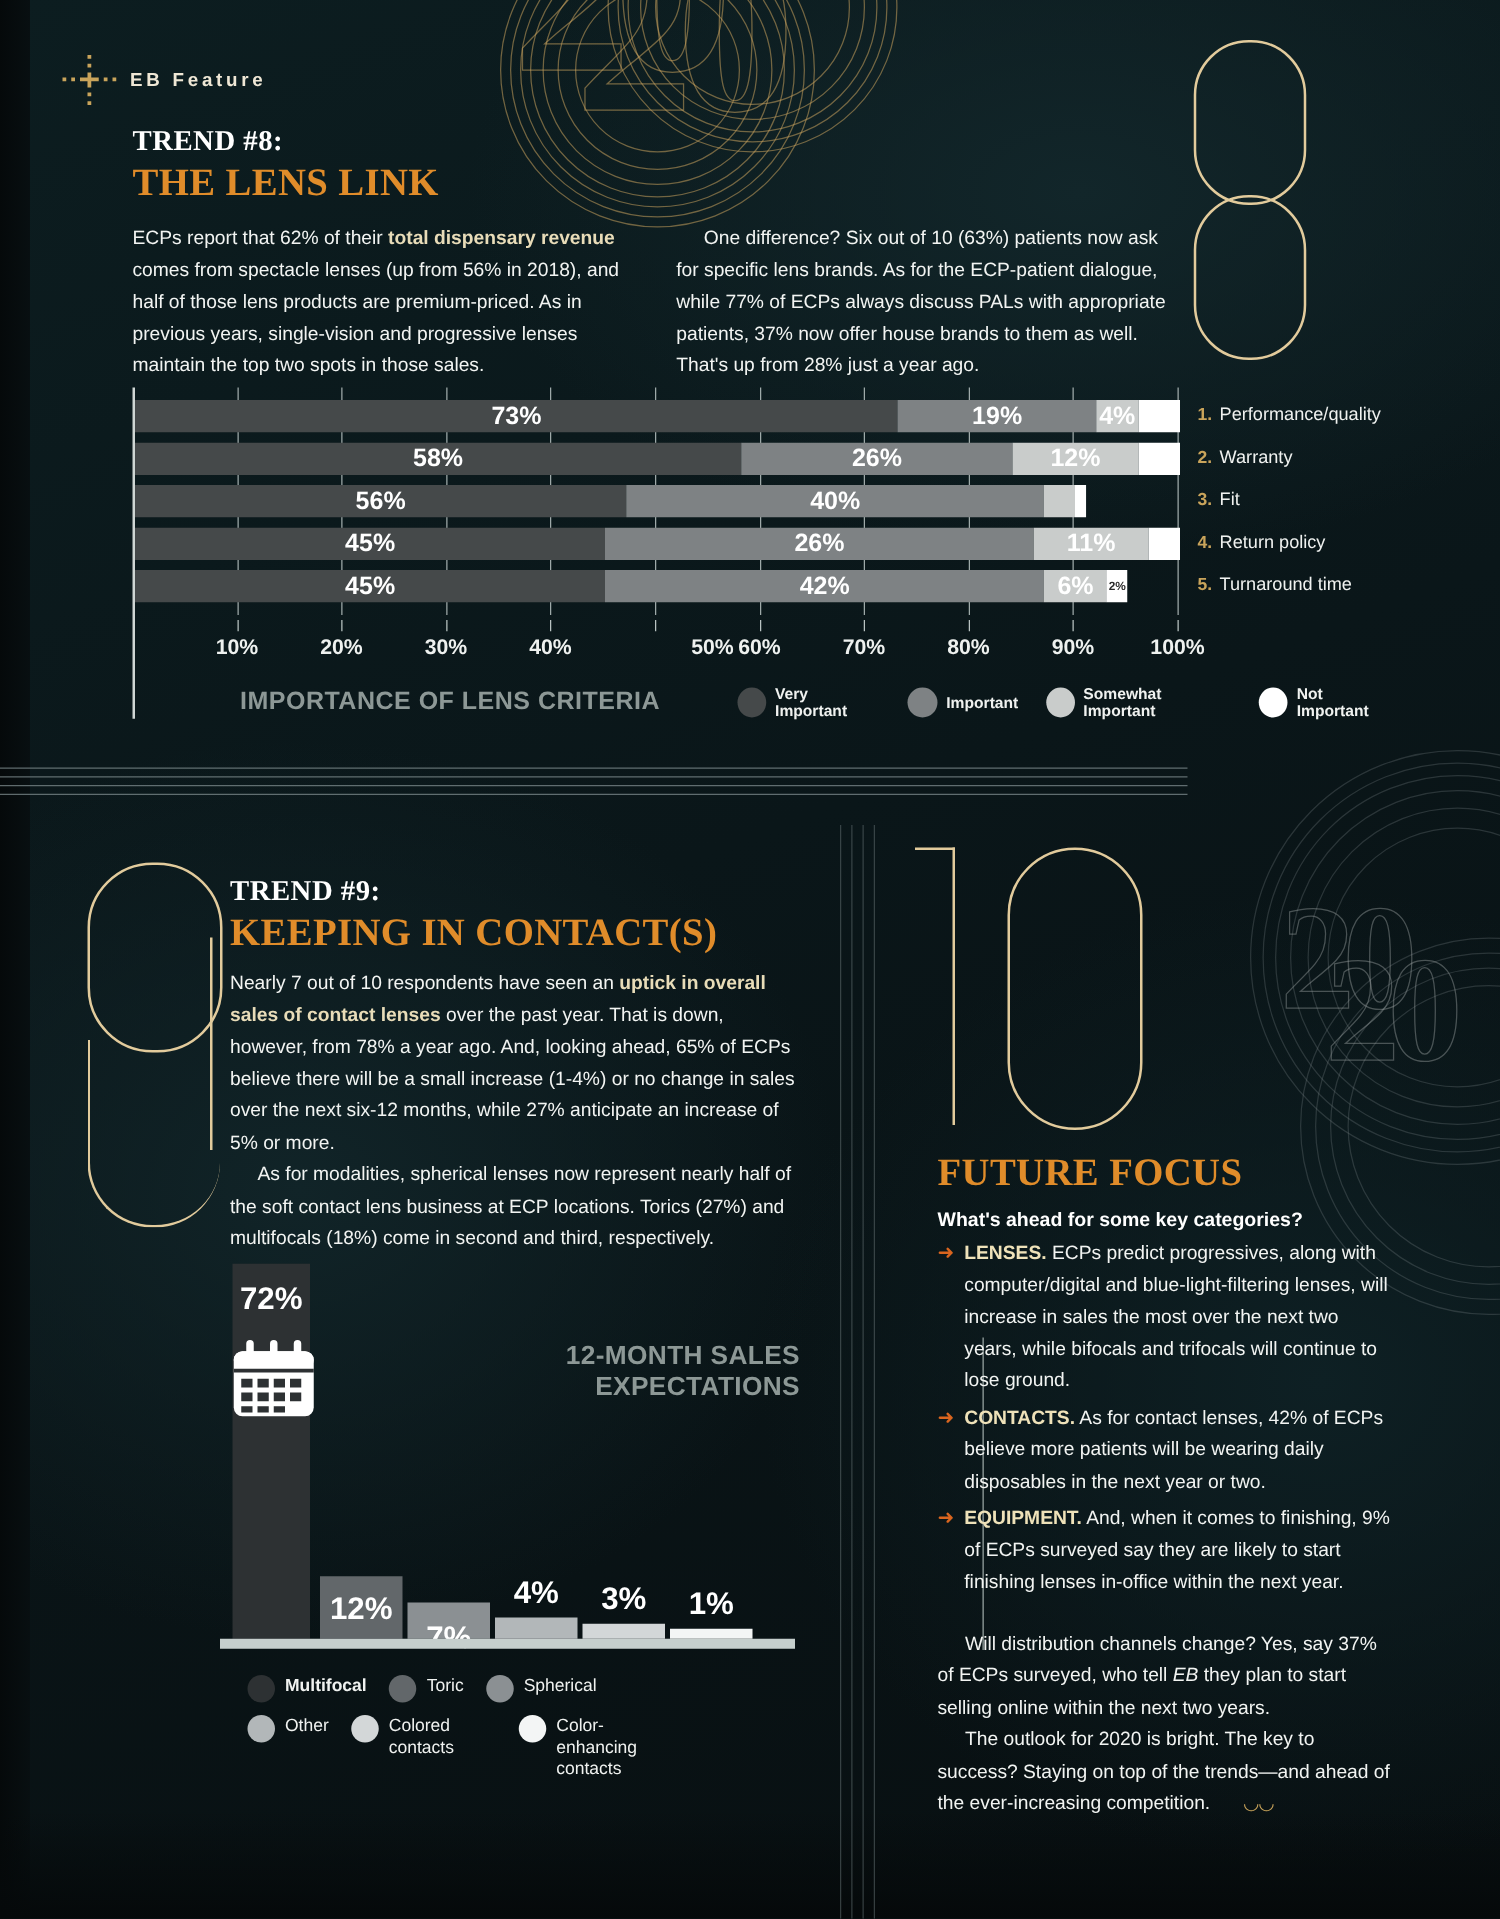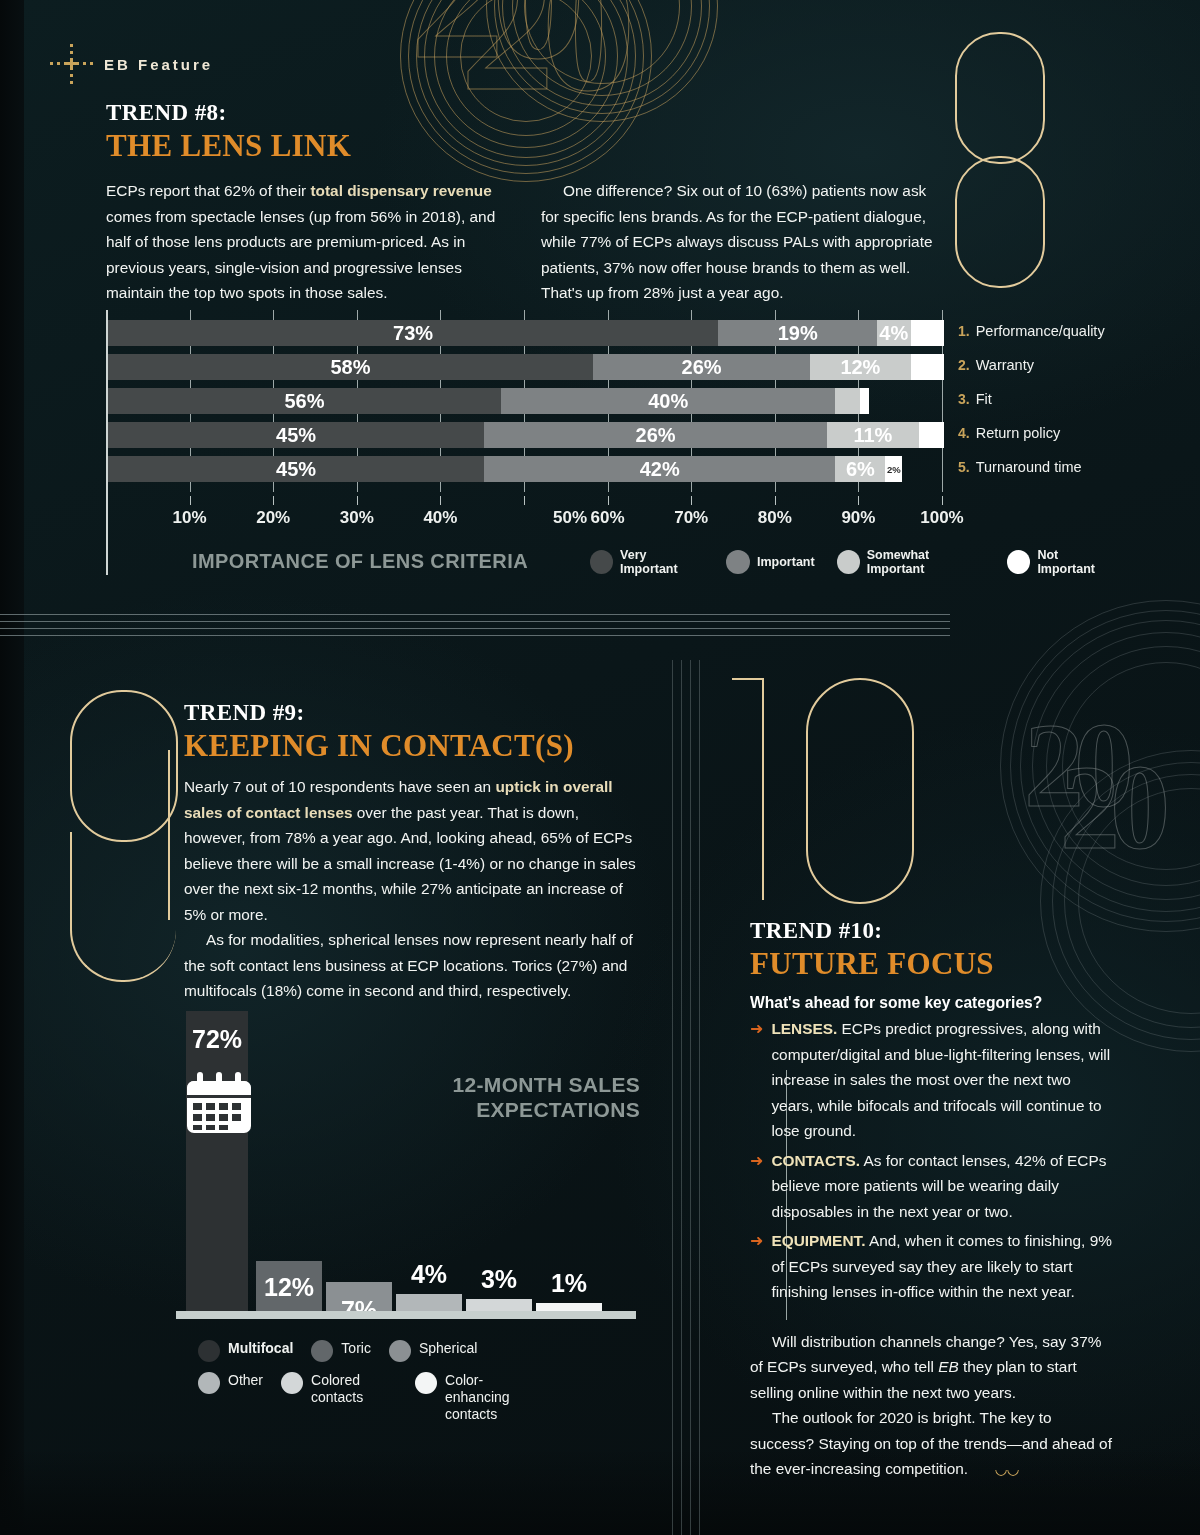--- a/index.html
+++ b/index.html
@@ -429,21 +429,20 @@
     </div>
 </div>
 
 <div style="position:absolute;left:732px;top:672px;width:180px;height:260px;">
   <div style="position:absolute;left:0px;top:6px;width:32px;height:2px;background:#e2cb9c;"></div>
   <div style="position:absolute;left:30px;top:6px;width:2px;height:222px;background:#e2cb9c;"></div>
   <div style="position:absolute;left:74px;top:6px;width:104px;height:222px;border:2px solid #e2cb9c;border-radius:54px;"></div>
 </div>
 
 <div id="trend10">
-  <div class="trend-num">TREND #10:</div>
   <div class="trend-title">FUTURE FOCUS</div>
   <div class="t10-q">What's ahead for some key categories?</div>
   <div id="t10-bullets">
       <div class="bullet">
         <span class="arw">➜</span>
         <span class="txt"><span class="cap">LENSES.</span> ECPs predict progressives, along with computer/digital and blue-light-filtering lenses, will increase in sales the most over the next two years, while bifocals and trifocals will continue to lose ground.</span>
       </div>
       <div class="bullet">
         <span class="arw">➜</span>
         <span class="txt"><span class="cap">CONTACTS.</span> As for contact lenses, 42% of ECPs believe more patients will be wearing daily disposables in the next year or two.</span>

